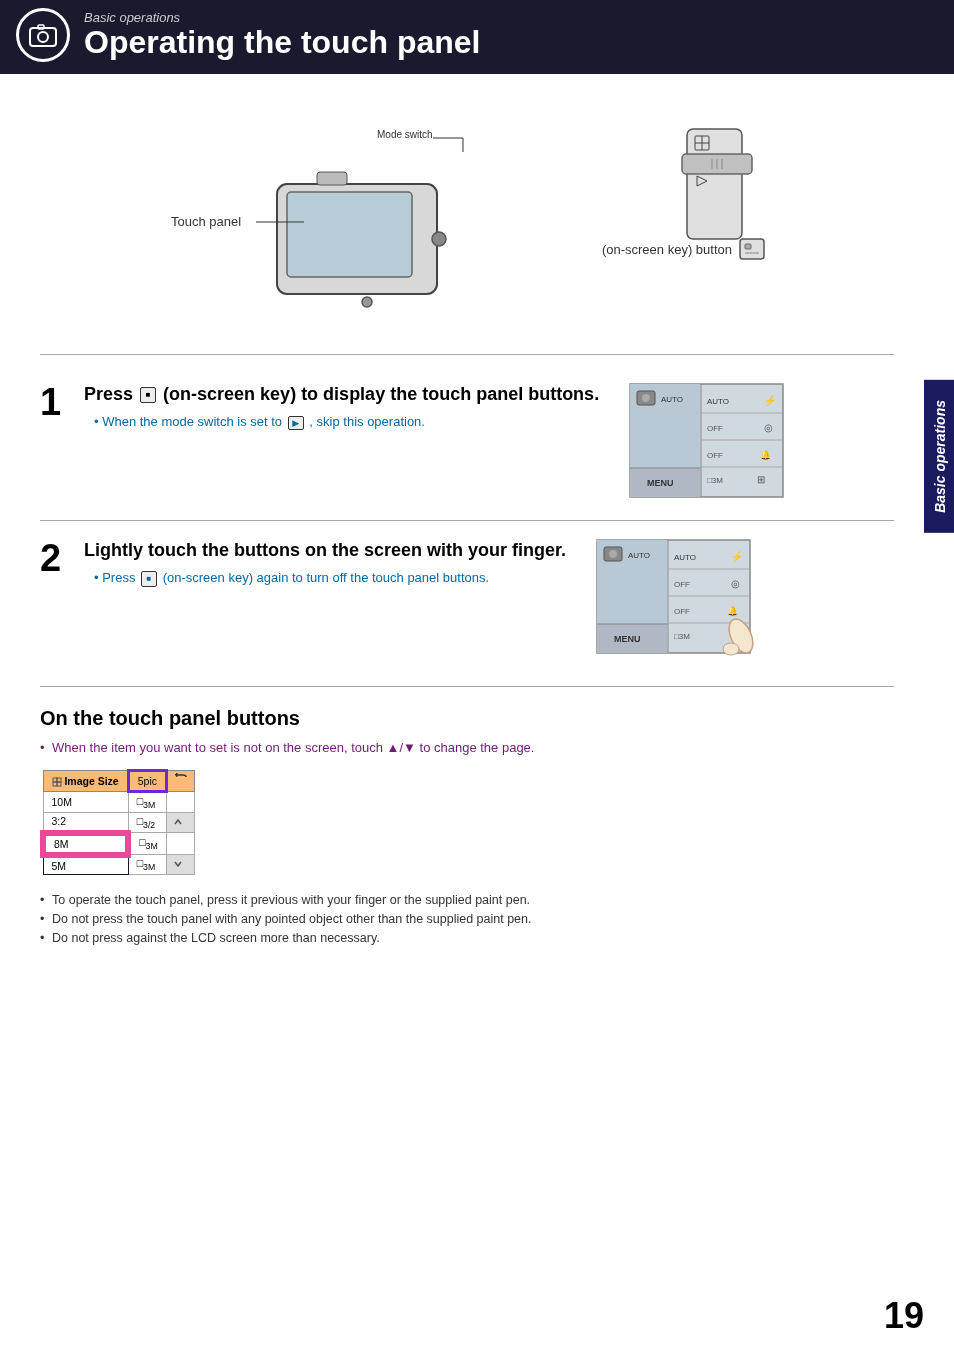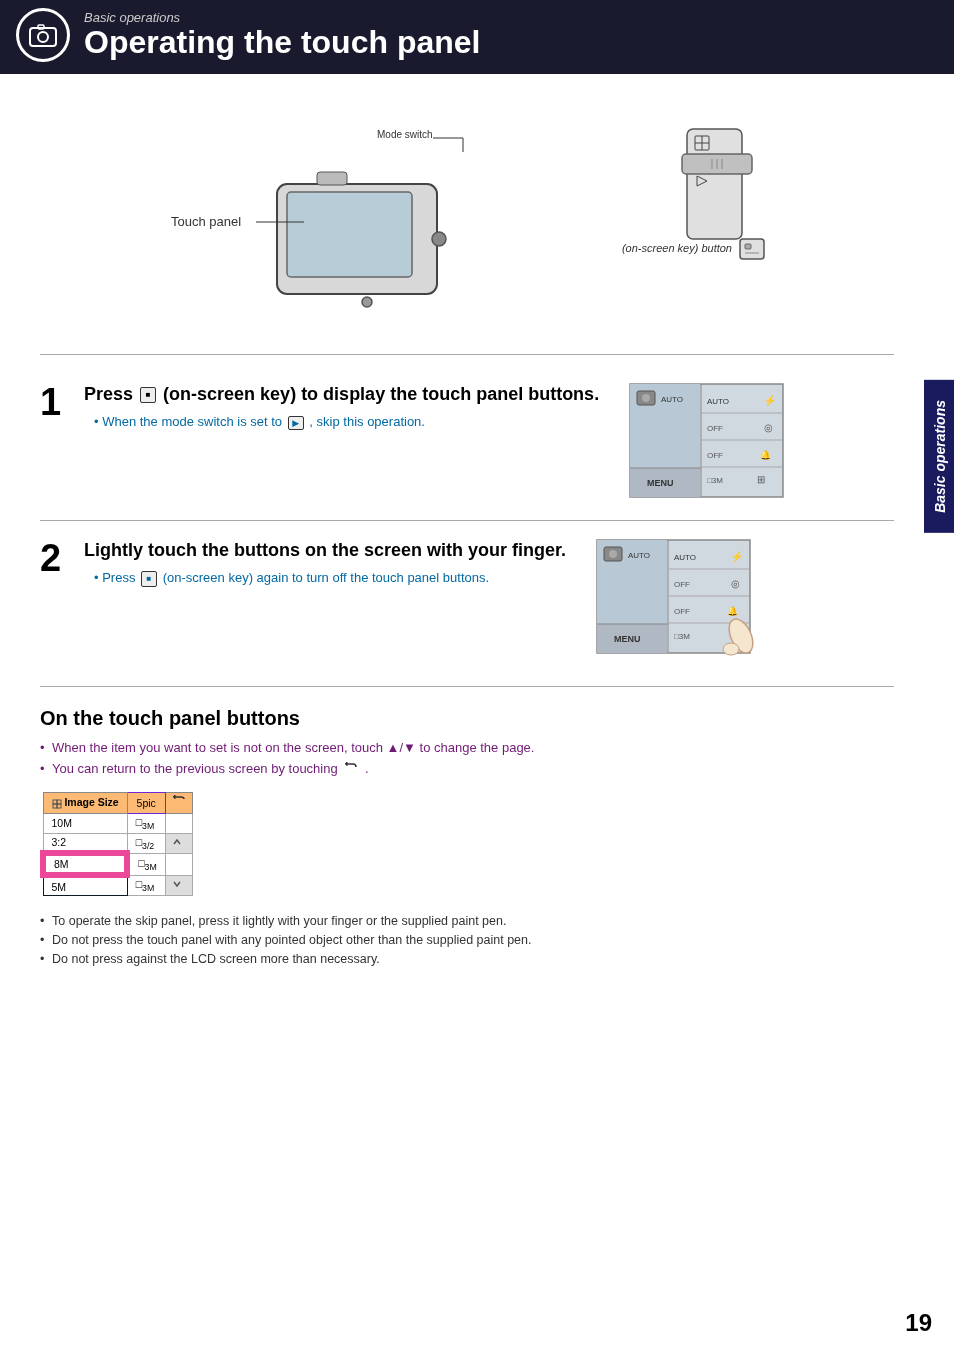--- a/index.html
+++ b/index.html
@@ -150,22 +150,22 @@
     .note-list li::before {
       content: '•';
       position: absolute;
       left: 0;
     }
 
     
     .page-number {
       position: absolute;
       bottom: 20px;
-      right: 22px;
-      font-size: 24px;
+      right: 30px;
+      font-size: 36px;
       font-weight: bold;
     }
 
     .step-row {
       display: flex;
       align-items: flex-start;
       gap: 30px;
     }
 
     .inline-icon {
@@ -275,21 +275,21 @@
 
       <div style="position:absolute; left:210px; top:5px; font-size:10px; color:#333;">
         <span>Mode switch</span>
         
         <svg style="position:absolute; right:-40px; top:8px;" width="40" height="20">
           <line x1="0" y1="1" x2="30" y2="1" stroke="#333" stroke-width="1"></line>
           <line x1="30" y1="1" x2="30" y2="15" stroke="#333" stroke-width="1"></line>
         </svg>
       </div>
 
-      <div style="position:absolute; right:35px; top:118px; font-size:11px; color:#333;font-style:italic;">
+      <div style="position:absolute; right:35px; top:118px; font-size:13px; color:#333;">
         <span>(on-screen key) button</span>
       </div>
 
     </div>
   </div>
 
   <hr class="divider">
 
   <div class="step-section">
     <div class="step-row">
@@ -398,45 +398,37 @@
           </g>
         </svg>
       </div>
     </div>
   </div>
 
   <div style="margin-top:16px;">
     <h3 class="subsection-title">On the touch panel buttons</h3>
     <ul class="bullet-list">
       <li>When the item you want to set is not on the screen, touch ▲/▼ to change the page.</li>
-      <li>
-        <span>You can return to the previous screen by touching</span>
-        <svg width="16" height="16" viewBox="0 0 16 16" style="vertical-align:middle; margin:0 2px;">
-          <path d="M13 5 Q13 2 10 2 L4 2" fill="none" stroke="#333" stroke-width="1.5"></path>
-          <polyline points="2,2 4,0 4,4" fill="#333" stroke="#333" stroke-width="1"></polyline>
-        </svg>
-        <span>.</span>
-      </li>
     </ul>
 
     
     <div class="table-wrapper">
       <table style="border-collapse:collapse; font-size:10.5px; border:1px solid #888;">
         <thead>
           <tr style="background:#fdba74;">
             <th style="border:1px solid #888; padding:2px 8px; font-weight:bold;">
               <svg width="10" height="10" viewBox="0 0 10 10" style="vertical-align:middle;">
                 <rect x="1" y="1" width="4" height="4" fill="none" stroke="#555" stroke-width="1"></rect>
                 <rect x="5" y="1" width="4" height="4" fill="none" stroke="#555" stroke-width="1"></rect>
                 <rect x="1" y="5" width="4" height="4" fill="none" stroke="#555" stroke-width="1"></rect>
                 <rect x="5" y="5" width="4" height="4" fill="none" stroke="#555" stroke-width="1"></rect>
               </svg>
               <span>Image Size</span>
             </th>
-            <th style="border:1px solid #6d28d9; padding:2px 8px; font-weight:normal;">5pic</th>
+            <th style="border:3px solid #6d28d9; padding:2px 8px; font-weight:normal;">5pic</th>
             <th style="border:1px solid #888; padding:2px 6px; width:20px;">
               <svg width="14" height="14" viewBox="0 0 14 14">
                 <path d="M12 4 Q12 2 9 2 L3 2" fill="none" stroke="#333" stroke-width="1.5"></path>
                 <polyline points="1,2 3,0 3,4" fill="#333" stroke="#333" stroke-width="1"></polyline>
               </svg>
             </th>
           </tr>
         </thead>
         <tbody>
           <tr>
@@ -466,21 +458,21 @@
                 <polyline points="2,3 5,7 8,3" fill="none" stroke="#555" stroke-width="1.5"></polyline>
               </svg>
             </td>
           </tr>
         </tbody>
       </table>
     </div>
 
     
     <ul class="note-list" style="margin-top:14px;">
-      <li>To operate the skip panel, press it lightly with your finger or the supplied paint pen.</li>
+      <li>To operate the touch panel, press it previous with your finger or the supplied paint pen.</li>
       <li>Do not press the touch panel with any pointed object other than the supplied paint pen.</li>
       <li>Do not press against the LCD screen more than necessary.</li>
     </ul>
   </div>
 
 </div>
 
 <div class="page-number">19</div>
 
 </body></html>

